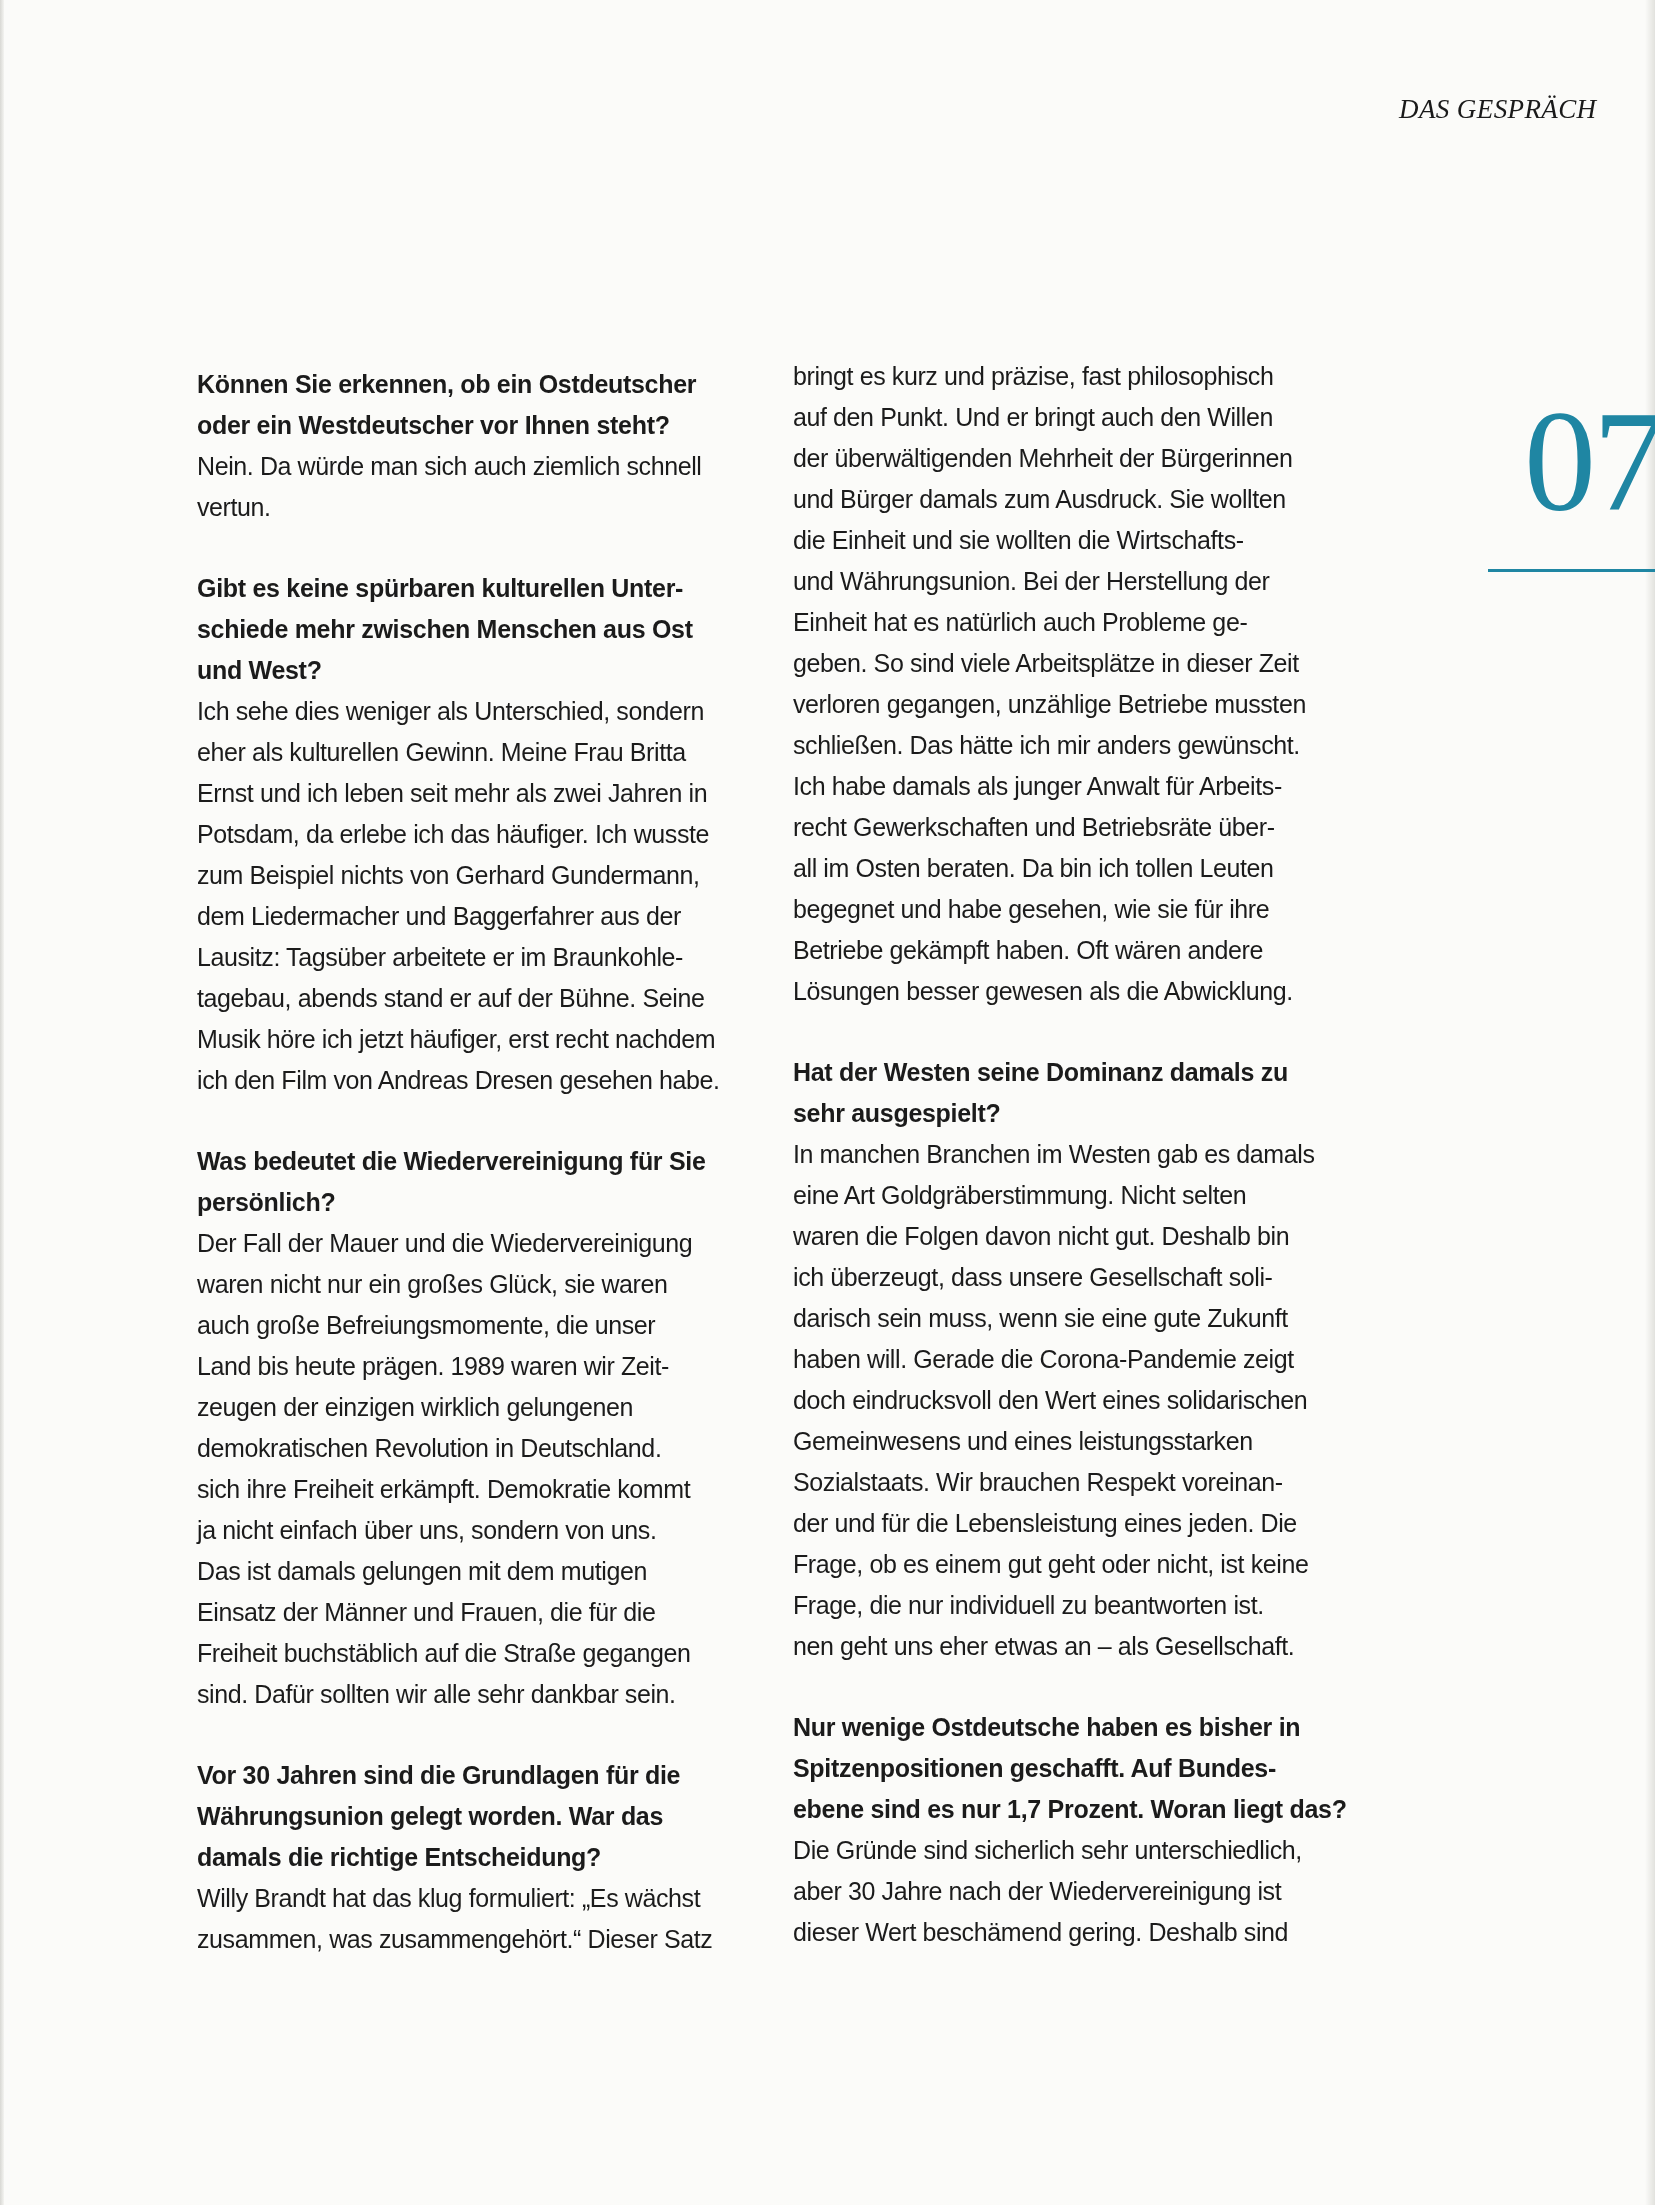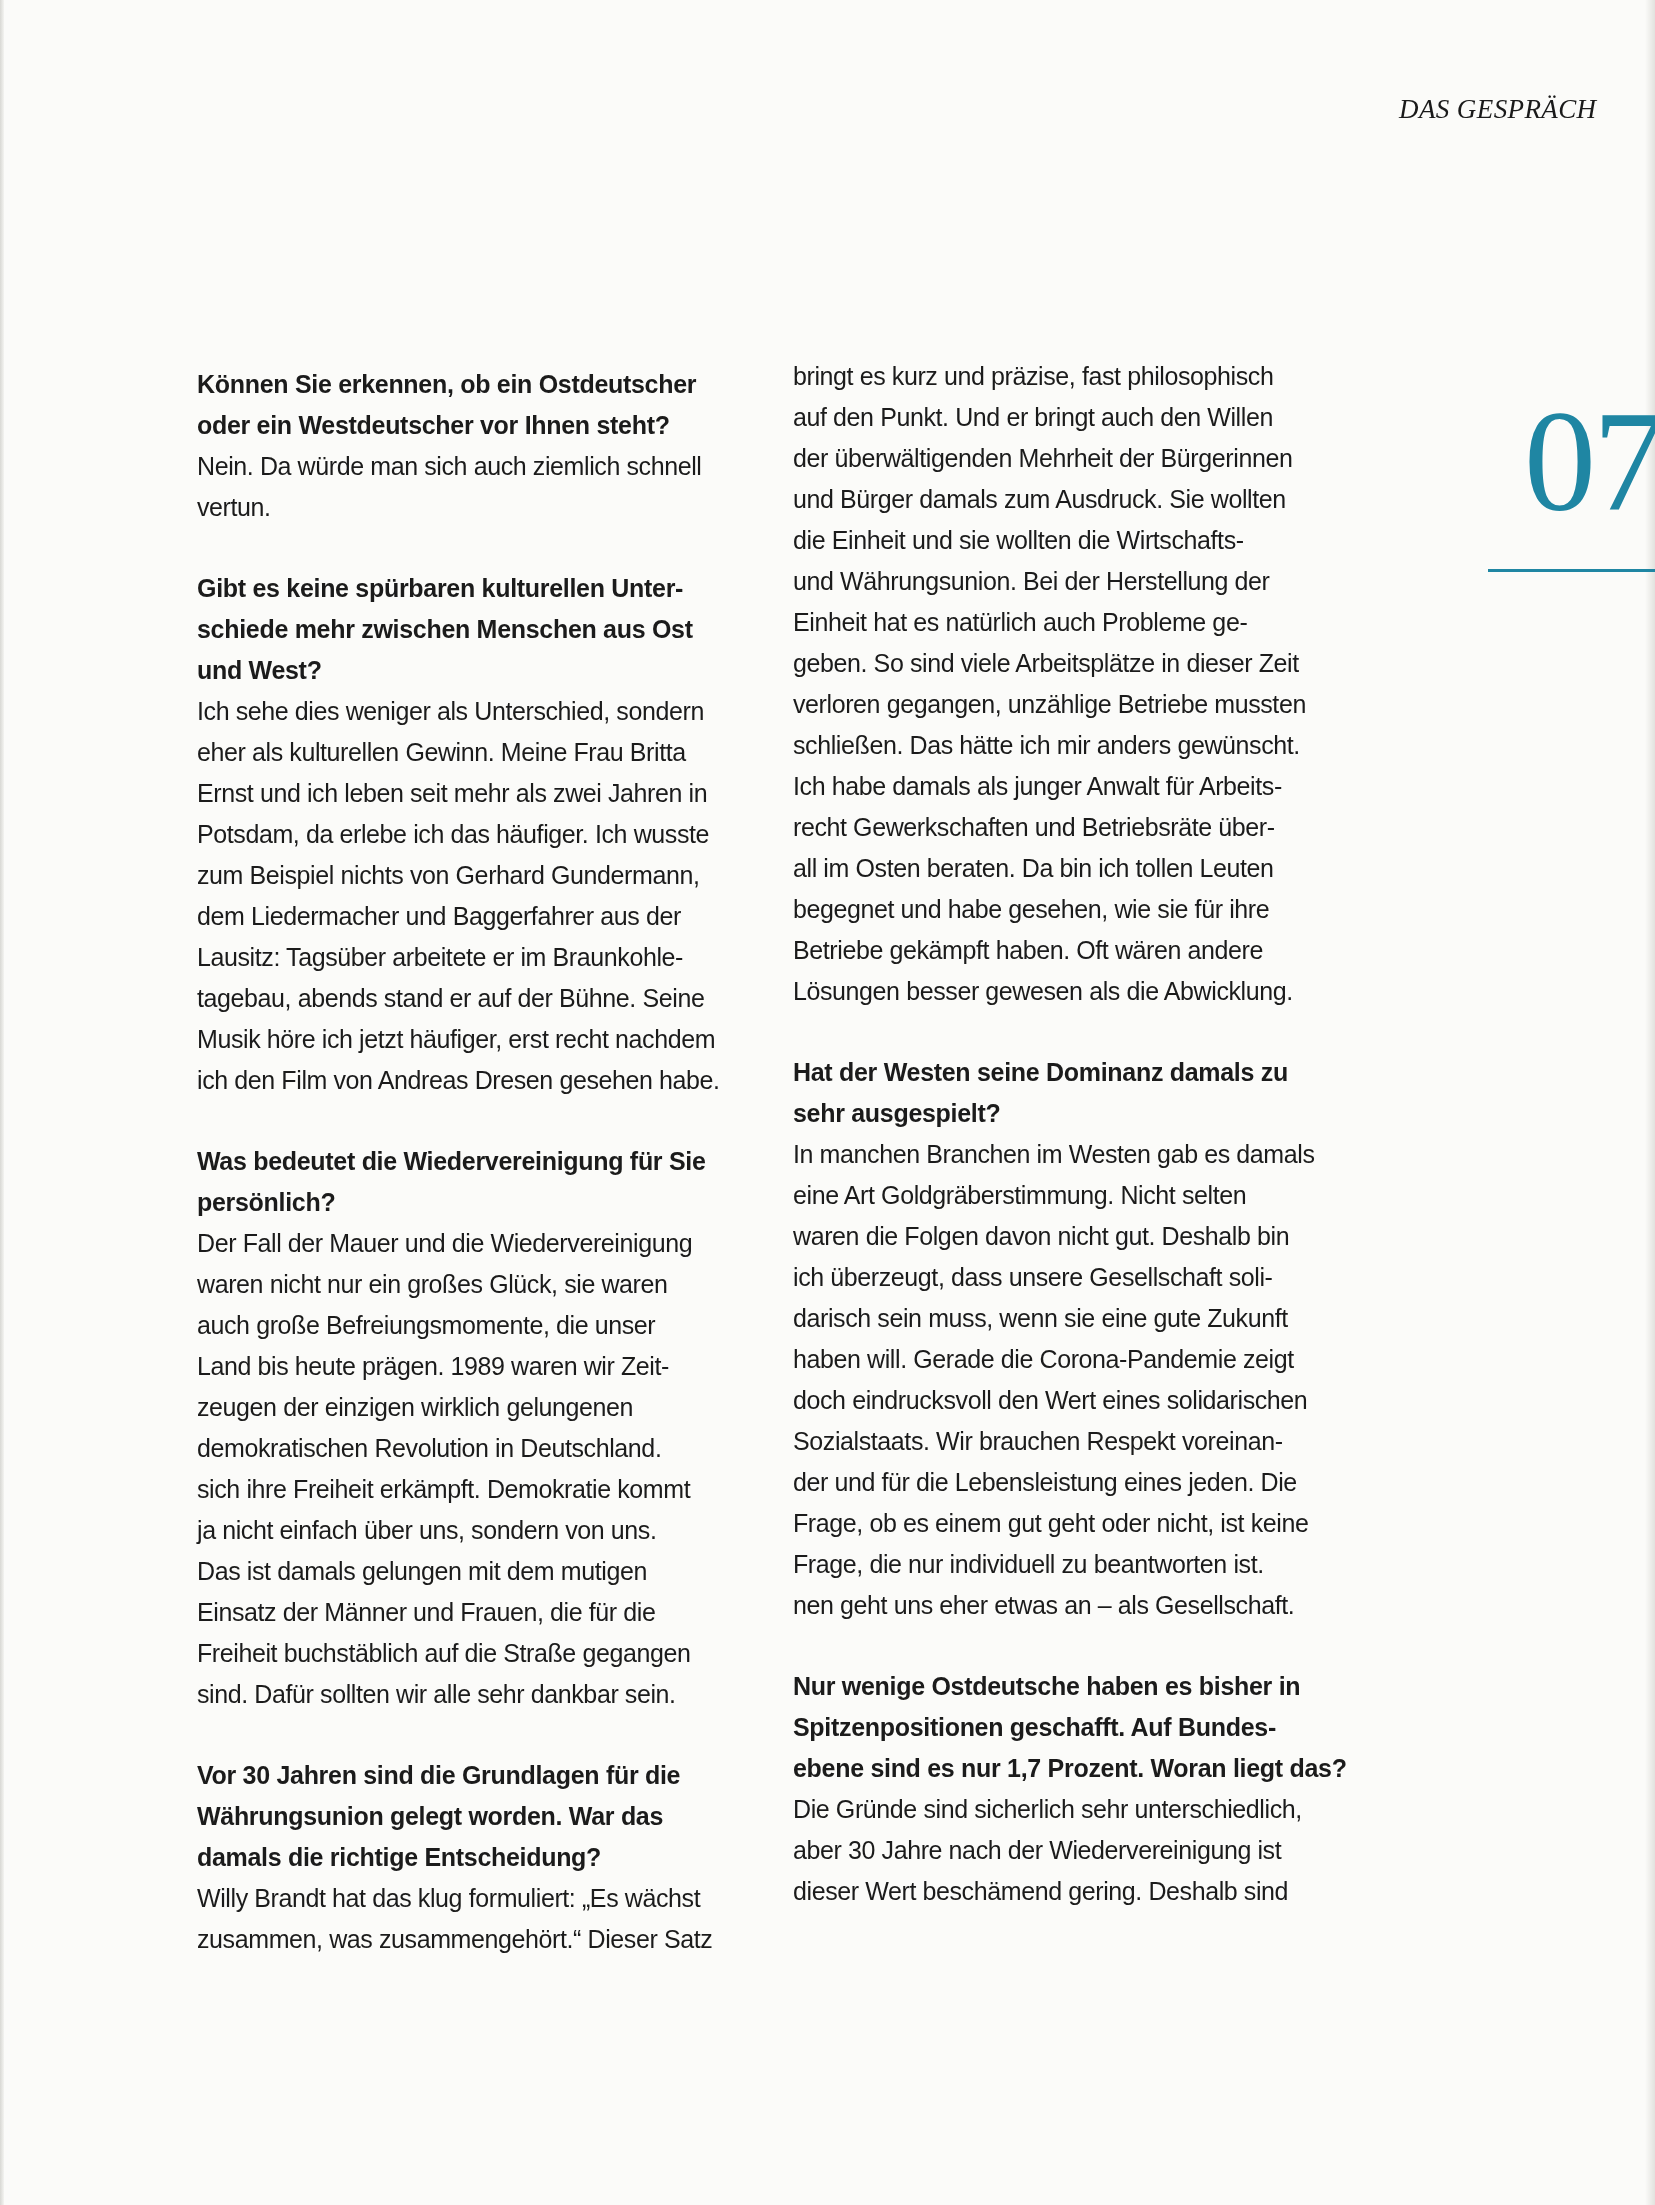--- a/index.html
+++ b/index.html
@@ -155,20 +155,21 @@
         <span class="line">sehr ausgespielt?</span>
       </div>
       <div class="a">
         <span class="line">In manchen Branchen im Westen gab es damals</span>
         <span class="line">eine Art Goldgräberstimmung. Nicht selten</span>
         <span class="line">waren die Folgen davon nicht gut. Deshalb bin</span>
         <span class="line">ich überzeugt, dass unsere Gesellschaft soli-</span>
         <span class="line">darisch sein muss, wenn sie eine gute Zukunft</span>
         <span class="line">haben will. Gerade die Corona-Pandemie zeigt</span>
         <span class="line">doch eindrucksvoll den Wert eines solidarischen</span>
+        <span class="line">Gemeinwesens und eines leistungsstarken</span>
         <span class="line">Sozialstaats. Wir brauchen Respekt voreinan-</span>
         <span class="line">der und für die Lebensleistung eines jeden. Die</span>
         <span class="line">Frage, ob es einem gut geht oder nicht, ist keine</span>
         <span class="line">Frage, die nur individuell zu beantworten ist.</span>
         <span class="line">nen geht uns eher etwas an – als Gesellschaft.</span>
       </div>
     </div>
     <span class="gap"></span>
     <div class="block">
       <div class="q">

